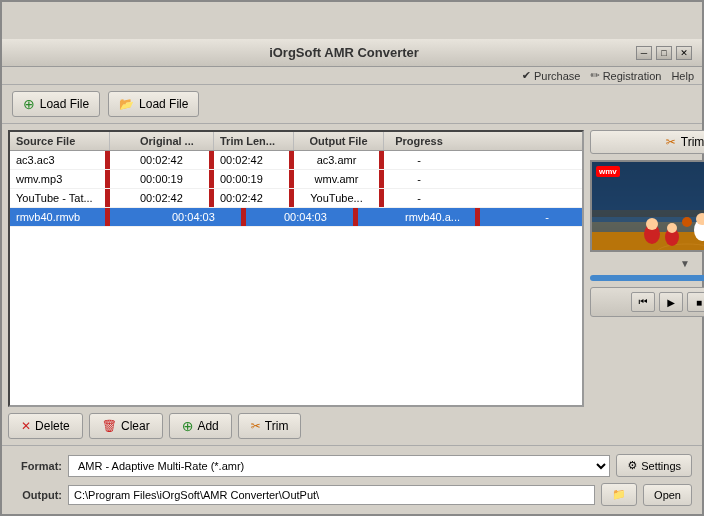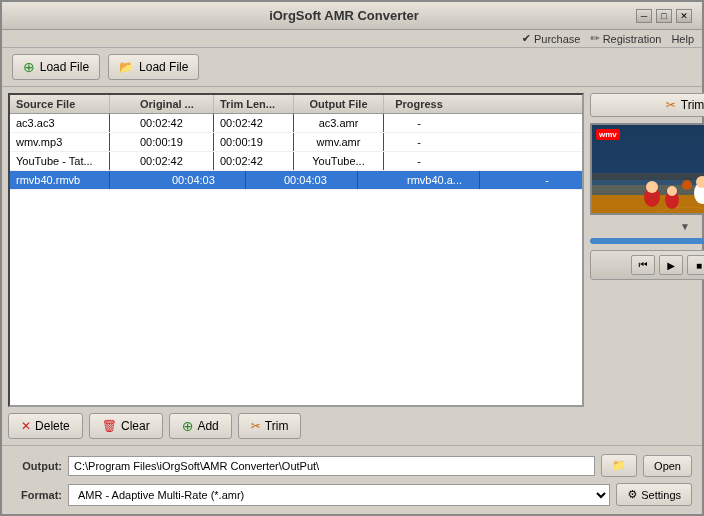--- a/index.html
+++ b/index.html
@@ -19,20 +19,21 @@
       display: flex;
       flex-direction: column;
     }
     .title-bar {
       background: linear-gradient(to bottom, #e8e4dc, #c8c4bc);
       padding: 6px 10px;
       display: flex;
       align-items: center;
       justify-content: space-between;
       border-bottom: 1px solid #999;
+      margin-top: 37px;
     }
     .title-bar-text {
       flex: 1;
       text-align: center;
       font-size: 13px;
       font-weight: bold;
       color: #333;
     }
     .title-bar-controls {
       display: flex;
@@ -121,21 +122,21 @@
     .table-row {
       display: flex;
       border-bottom: 1px solid #f0f0f0;
     }
     .table-row.selected { background: #3478d4; color: white; gap: 32px; }
     .td {
       padding: 3px 6px;
       font-size: 11px;
       overflow: hidden;
       white-space: nowrap;
-      border-right: 1px solid #b91c1c;
+      border-right: 5px solid #b91c1c;
     }
     .td:last-child { border-right: none; }
     .col-source { width: 100px; }
     .col-original { width: 80px; margin-left: 24px; }
     .col-trim { width: 80px; }
     .col-output { width: 90px; text-align: center; }
     .col-progress { width: 70px; text-align: center; }
     .action-bar {
       display: flex;
       gap: 6px;
@@ -495,35 +496,35 @@
         <button class="ctrl-btn">■</button>
         <button class="ctrl-btn">⏭</button>
       </div>
     </div>
   </div>
 
   <div class="bottom-panel">
     <div class="bottom-controls">
       <div class="bottom-left">
         <div class="bottom-row">
+          <span class="bottom-label">Format:</span>
+          <select class="format-select">
+            <option>AMR - Adaptive Multi-Rate (*.amr)</option>
+          </select>
+          <button class="settings-btn">
+            <span>⚙</span>
+            <span>Settings</span>
+          </button>
+        </div>
+        <div class="bottom-row">
           <span class="bottom-label">Output:</span>
           <input class="output-path" type="text" value="C:\Program Files\iOrgSoft\AMR Converter\OutPut\" style="">
           <button class="open-btn">
             <span>📁</span>
           </button>
           <button class="open-btn">
             <span>Open</span>
           </button>
         </div>
-        <div class="bottom-row">
-          <span class="bottom-label">Format:</span>
-          <select class="format-select">
-            <option>AMR - Adaptive Multi-Rate (*.amr)</option>
-          </select>
-          <button class="settings-btn">
-            <span>⚙</span>
-            <span>Settings</span>
-          </button>
-        </div>
       </div>
     </div>
   </div>
 </div>
 
 </body></html>

